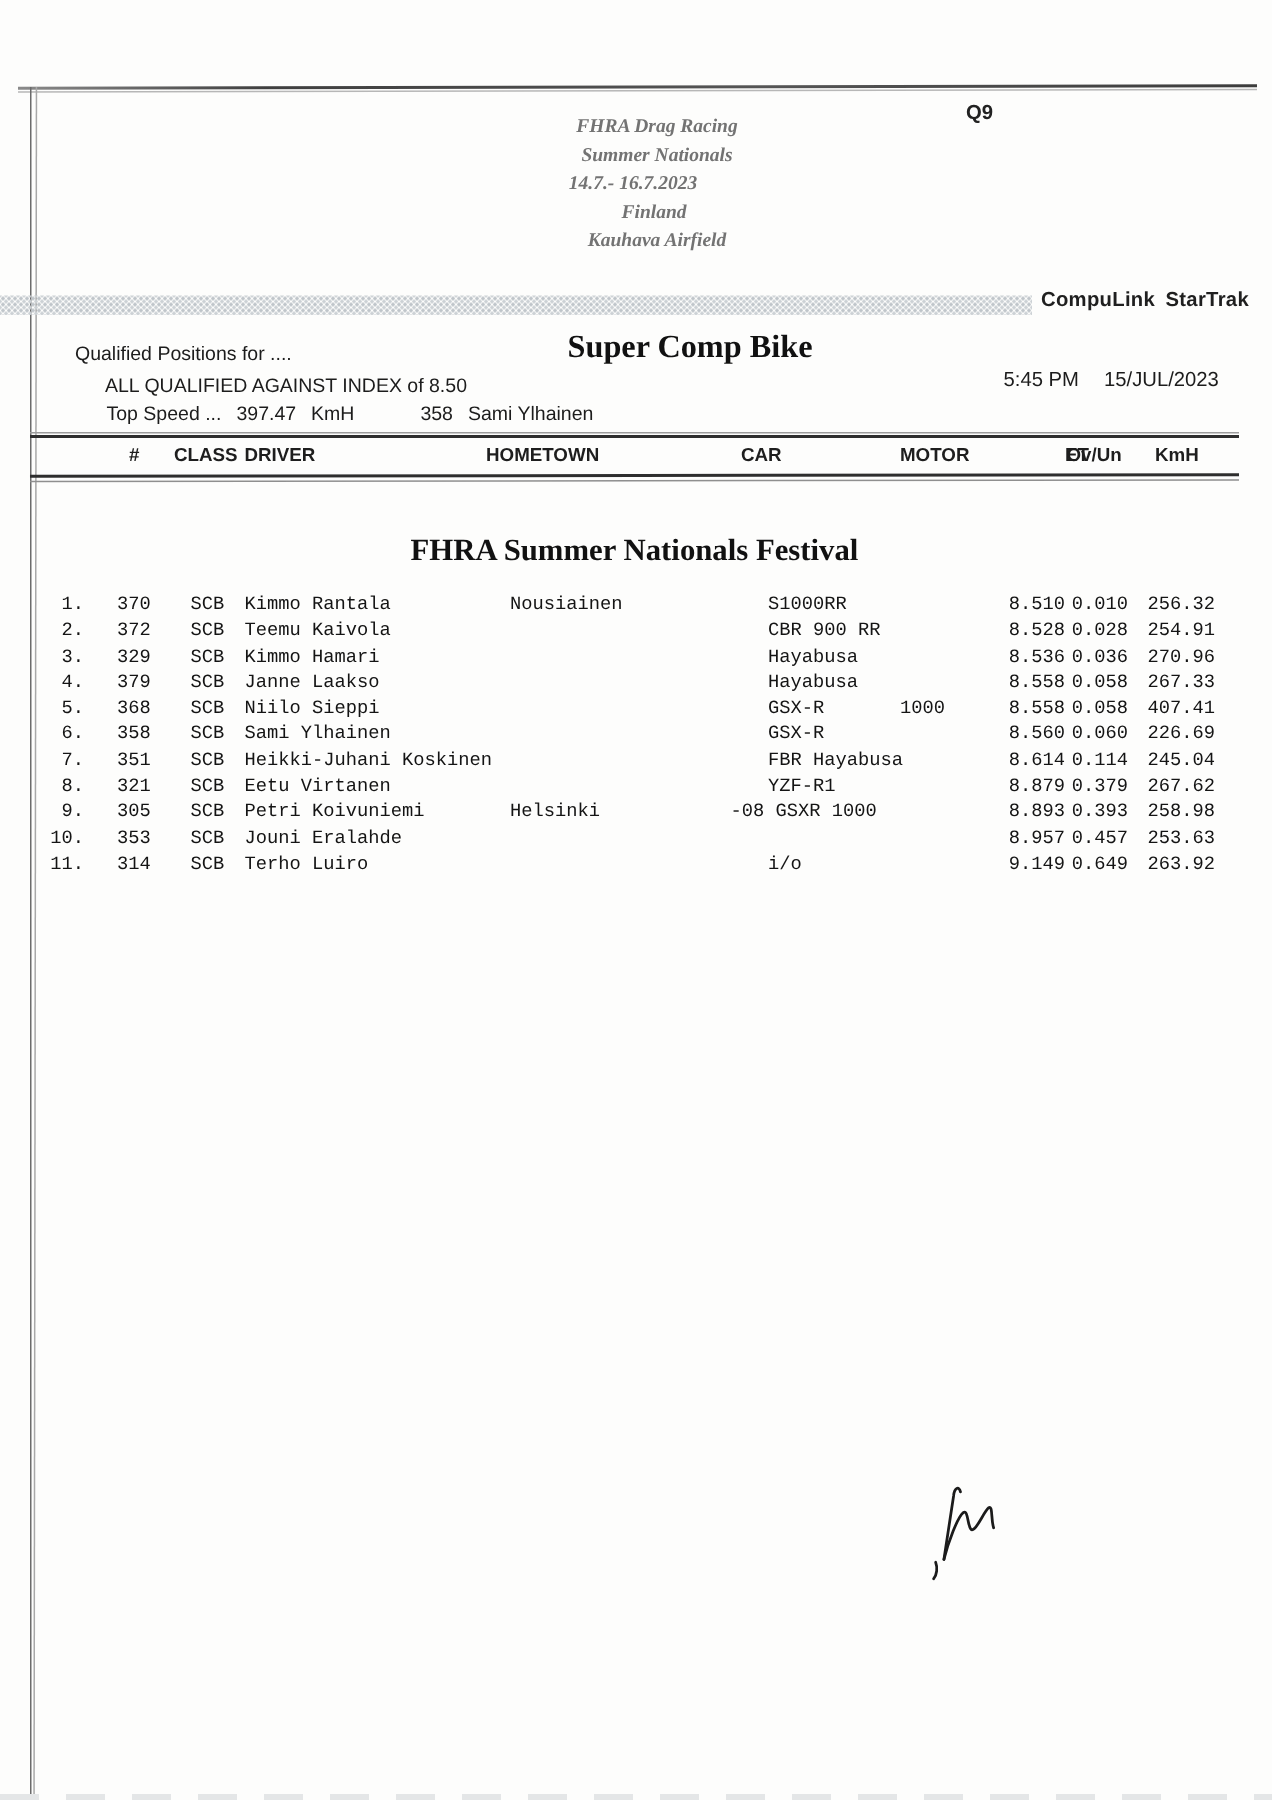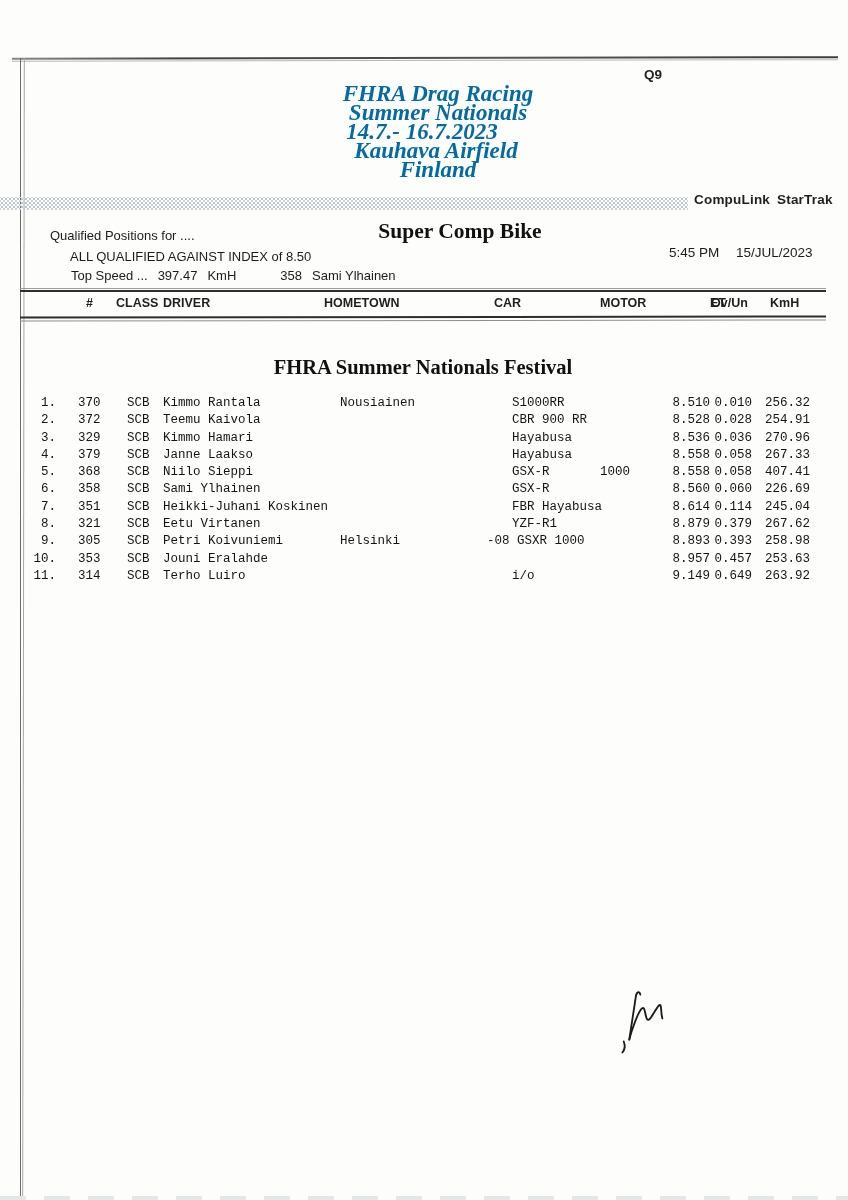--- a/index.html
+++ b/index.html
@@ -27,25 +27,25 @@
   .left-rule .v1{position:absolute;left:0;top:0;bottom:0;width:1px;background:#6b6b6b;}
   .left-rule .v2{position:absolute;left:3px;top:0;bottom:0;width:1px;background:#a8a8a8;transform:rotate(0.08deg);}
 
   .bottom-dashes{
     position:absolute;left:0;bottom:0;width:100%;height:4px;
     background:repeating-linear-gradient(90deg,#e4e6e7 0 26px,transparent 26px 44px);
   }
 
   
   .event-header{
-    position:absolute;left:318px;top:84px;width:240px;
+    position:absolute;left:318px;top:74px;width:240px;
     text-align:center;
     font-family:"Liberation Serif",serif;
     font-style:italic;font-weight:600;
-    font-size:23px;line-height:19px;color:#0369a1;
+    font-size:13px;line-height:19px;color:#737373;
   }
   .event-header .line:nth-child(3){transform:translateX(-16px);}
   .event-header .line:nth-child(4){transform:translateX(-2px);}
   .q-label{position:absolute;left:644px;top:67px;font-size:13.5px;font-weight:600;color:#222;}
 
   
   .dot-band{
     position:absolute;left:0;top:197px;width:688px;height:13px;
     background-image:
       radial-gradient(circle,#bfc5ca 1px,transparent 1.3px),
@@ -135,22 +135,22 @@
       <div class="v2"></div>
     </div>
   <div class="bottom-dashes"></div>
 
   <div class="q-label">Q9</div>
 
   <div class="event-header">
     <div class="line">FHRA Drag Racing</div>
     <div class="line">Summer Nationals</div>
     <div class="line">14.7.- 16.7.2023</div>
+    <div class="line">Finland</div>
     <div class="line">Kauhava Airfield</div>
-    <div class="line">Finland</div>
   </div>
 
   <div class="dot-band"></div>
   <div class="brand">CompuLink StarTrak</div>
 
   <div class="meta-qualified">Qualified Positions for ....</div>
   <div class="class-title">Super Comp Bike</div>
   <div class="meta-index">ALL QUALIFIED AGAINST INDEX of  8.50</div>
   <div class="meta-time">5:45 PM</div>
   <div class="meta-date">15/JUL/2023</div>

